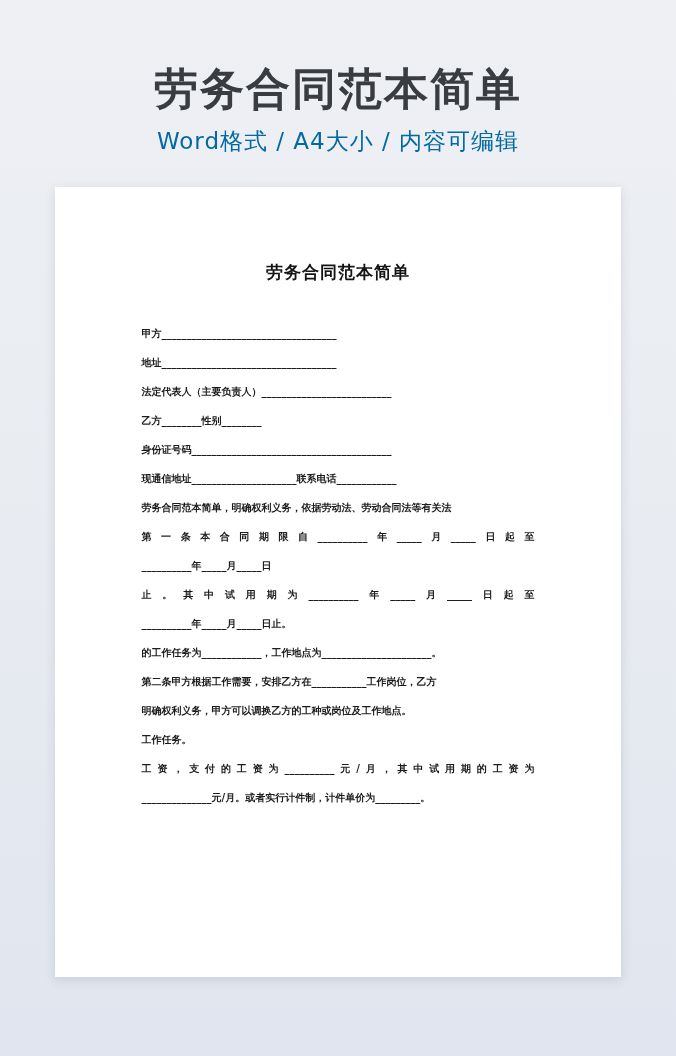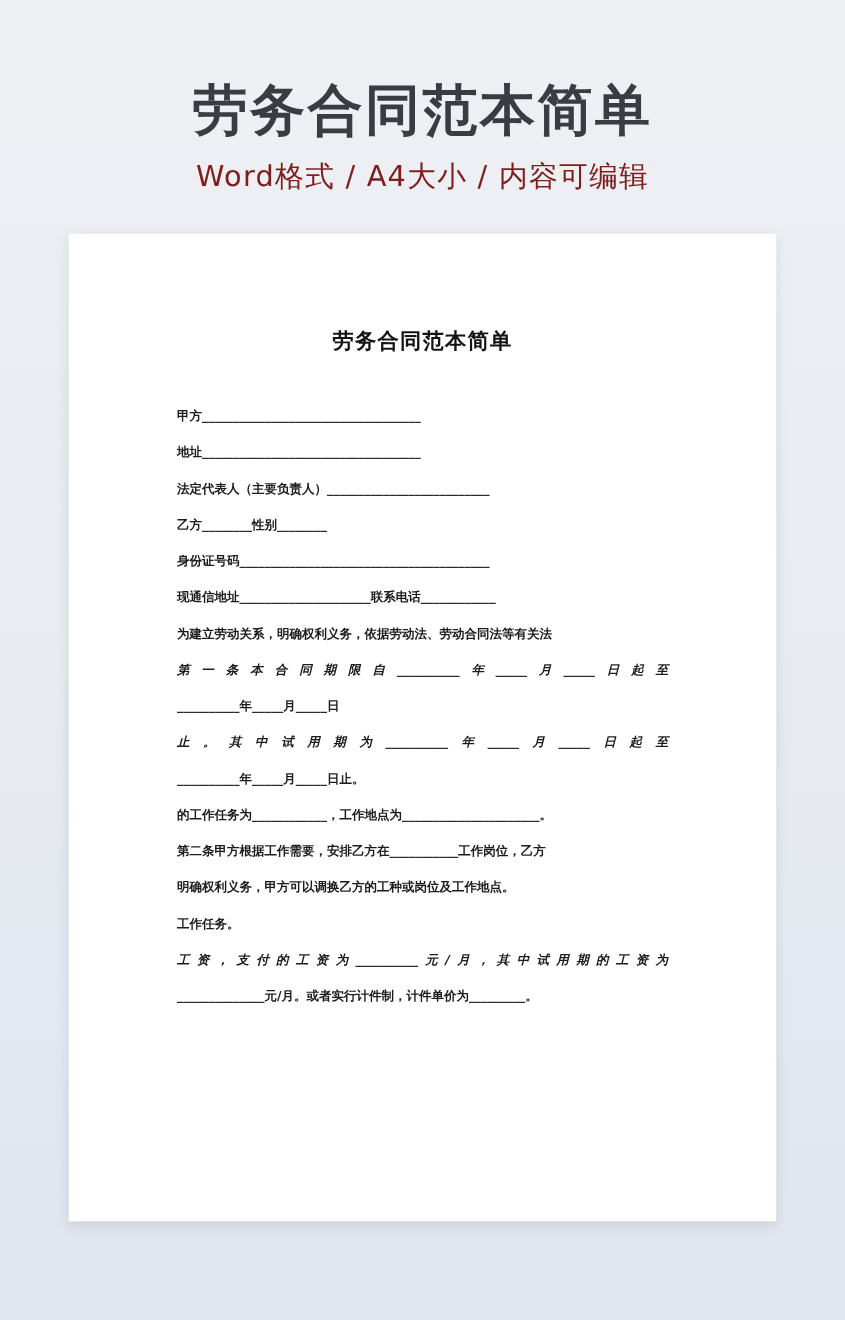--- a/index.html
+++ b/index.html
@@ -9,62 +9,62 @@
     font-family: "DejaVu Sans", "Liberation Sans", sans-serif;
     position: relative;
     overflow: hidden;
   }
   .header { padding-top: 64px; text-align: center; }
   .header-title {
     font-size: 44px; font-weight: 700; color: #393c41;
     letter-spacing: 2px; line-height: 1.15;
   }
   .header-subtitle {
-    margin-top: 11px; font-size: 23px; color: #7f1d1d; letter-spacing: 1px;
+    margin-top: 11px; font-size: 23px; color: #0369a1; letter-spacing: 1px;
   }
   .page {
     position: absolute; left: 55px; top: 187px;
     width: 566px; height: 790px;
     background: #ffffff;
     box-shadow: 0 3px 10px rgba(90, 100, 125, 0.18);
   }
   .doc-title {
     margin-top: 74px; text-align: center;
     font-size: 17px; font-weight: 700; color: #141414;
     letter-spacing: 1px;
   }
   .doc-body {
     margin: 35px auto 0 auto; width: 393px;
     font-size: 10px; font-weight: 600; color: #1c1c1c;
   }
   .line {
     line-height: 29px; white-space: nowrap; letter-spacing: 0;
   }
   .line.stretch {
-    text-align: justify; text-align-last: justify; white-space: normal; font-style: italic;
+    text-align: justify; text-align-last: justify; white-space: normal;
   }
 </style>
 </head>
 <body>
 
 <div class="header">
   <div class="header-title">劳务合同范本简单</div>
   <div class="header-subtitle">Word格式 / A4大小 / 内容可编辑</div>
 </div>
 
 <div class="page">
   <div class="doc-title">劳务合同范本简单</div>
   <div class="doc-body">
       <div class="line">甲方___________________________________</div>
       <div class="line">地址___________________________________</div>
       <div class="line">法定代表人（主要负责人）__________________________</div>
       <div class="line">乙方________性别________</div>
       <div class="line">身份证号码________________________________________</div>
       <div class="line">现通信地址_____________________联系电话____________</div>
-      <div class="line">为建立劳动关系，明确权利义务，依据劳动法、劳动合同法等有关法</div>
+      <div class="line">劳务合同范本简单，明确权利义务，依据劳动法、劳动合同法等有关法</div>
       <div class="line stretch">第一条本合同期限自__________年_____月_____日起至</div>
       <div class="line">__________年_____月_____日</div>
       <div class="line stretch">止。其中试用期为__________年_____月_____日起至</div>
       <div class="line">__________年_____月_____日止。</div>
       <div class="line">的工作任务为____________，工作地点为______________________。</div>
       <div class="line">第二条甲方根据工作需要，安排乙方在___________工作岗位，乙方</div>
       <div class="line">明确权利义务，甲方可以调换乙方的工种或岗位及工作地点。</div>
       <div class="line">工作任务。</div>
       <div class="line stretch">工资，支付的工资为__________元/月，其中试用期的工资为</div>
       <div class="line">______________元/月。或者实行计件制，计件单价为_________。</div>

